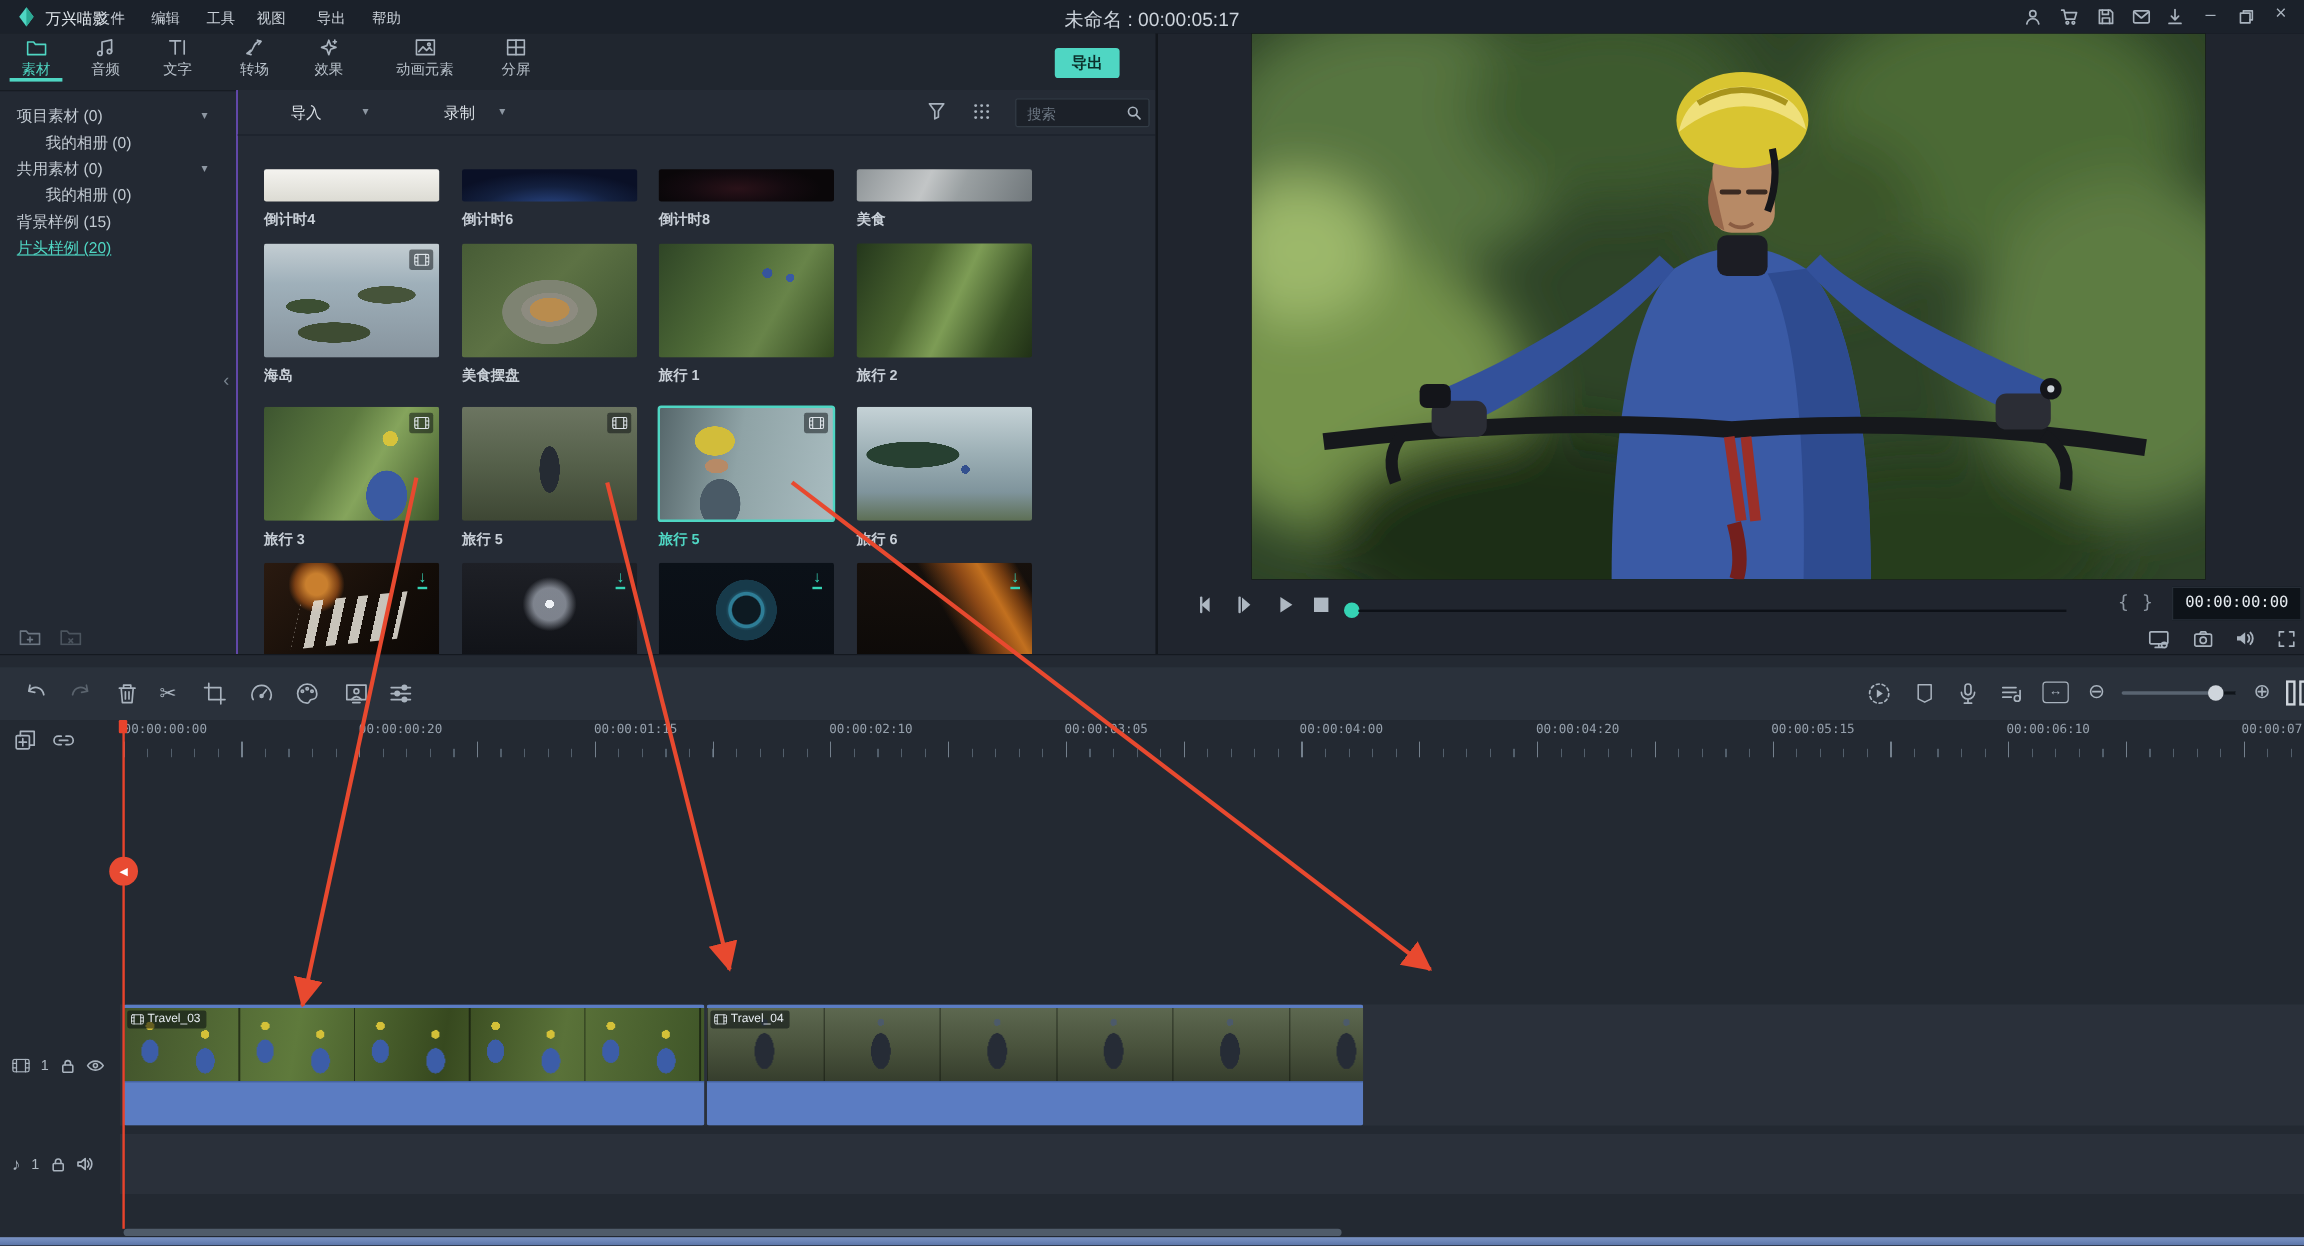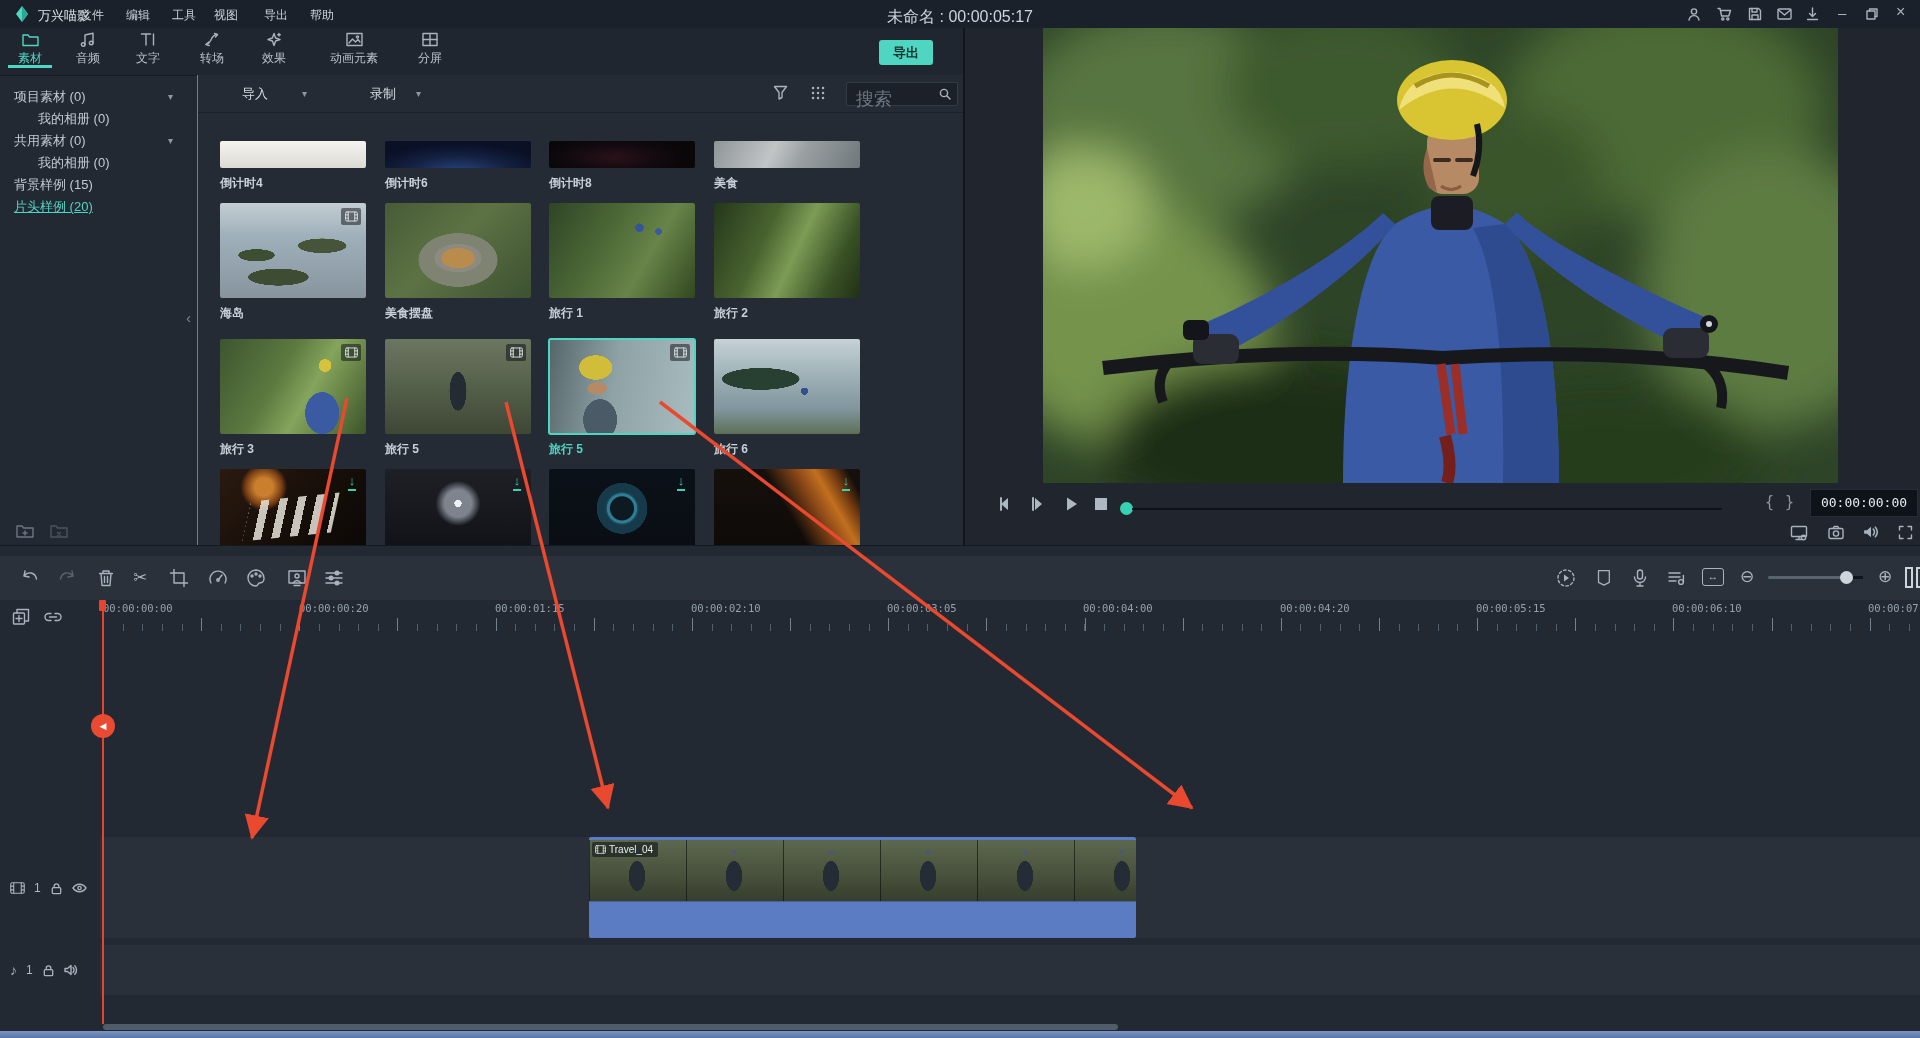--- a/index.html
+++ b/index.html
@@ -29,21 +29,21 @@
   .sidebar{left:0;top:47px;width:197px;height:470px;border-right:7px solid #8b5cf6;}
   .side-item{left:0;width:197px;height:21px;line-height:21px;color:#c2cad2;font-size:13px;white-space:nowrap;}
   .side-item.child{padding-left:38px;}
   .side-item.parent{padding-left:14px;}
   .side-item.active{color:#4fd6c3;text-decoration:underline;}
   .media{left:198px;top:47px;width:765px;height:470px;background:#252b35;}
   .media-header{left:0;top:0;width:765px;height:37px;border-bottom:1px solid #1b212a;}
   .mh-label{top:10px;color:#d6dce2;font-size:13px;}
   .caret{color:#8d97a2;font-size:10px;}
   .search-box{left:648px;top:7px;width:110px;height:22px;background:#1c2129;border:1px solid #333c46;border-radius:2px;}
-  .search-box .ph{position:absolute;left:9px;top:4px;color:#6b7682;font-size:18px;}
+  .search-box .ph{position:absolute;left:9px;top:4px;color:#6b7682;font-size:12px;}
   
   .thumb{width:146px;border-radius:2px;overflow:hidden;}
   .thumb-label{width:146px;color:#c9d0d8;font-size:12px;white-space:nowrap;font-weight:bold;}
   .thumb-label.selected{color:#4fd6c3;}
   .thumb.sel{outline:2px solid #4fd6c3;outline-offset:-1px;}
   .badge-film{position:absolute;right:5px;top:5px;width:20px;height:17px;background:rgba(8,12,16,.5);border-radius:2px;
     display:flex;align-items:center;justify-content:center;}
   .badge-dl{position:absolute;right:5px;top:4px;width:18px;height:18px;color:#35d3b4;font-weight:bold;font-size:13px;
     text-align:center;line-height:16px;border-bottom:0;}
   .badge-dl span{display:inline-block;border-bottom:2px solid #35d3b4;padding:0 1px 0px 1px;}
@@ -563,20 +563,31 @@
     <svg class="ic" width="13" height="13" viewBox="0 0 14 14">
         <rect x="2.5" y="6" width="9" height="6.5" rx="1"></rect>
         <path d="M4.5 6V4.5a2.5 2.5 0 015 0V6"></path>
       </svg>
     <svg class="ic" width="14" height="12" viewBox="0 0 14 12">
         <path d="M1 4.5h2.5L7 1.5v9L3.5 7.5H1z"></path>
         <path d="M9 3.5a3.5 3.5 0 010 5M10.8 1.8a6 6 0 010 8.4"></path>
       </svg>
   </div>
 
+  <div class="abs clip clipA" style="left:103px;width:484px">
+    <div class="strip"></div>
+    <div class="aud"></div>
+    <div class="clip-chip">
+      <svg class="ic" width="11" height="9" viewBox="0 0 20 16" style="stroke:#dfe5ea">
+          <rect x="1" y="1" width="18" height="14" rx="2"></rect>
+          <path d="M5 1v14M15 1v14M1 5.5h4M1 10.5h4M15 5.5h4M15 10.5h4"></path>
+        </svg>
+      <span>Travel_03</span>
+    </div>
+  </div>
   <div class="abs clip clipB" style="left:589px;width:547px">
     <div class="strip"></div>
     <div class="aud"></div>
     <div class="clip-chip">
       <svg class="ic" width="11" height="9" viewBox="0 0 20 16" style="stroke:#dfe5ea">
           <rect x="1" y="1" width="18" height="14" rx="2"></rect>
           <path d="M5 1v14M15 1v14M1 5.5h4M1 10.5h4M15 5.5h4M15 10.5h4"></path>
         </svg>
       <span>Travel_04</span>
     </div>

